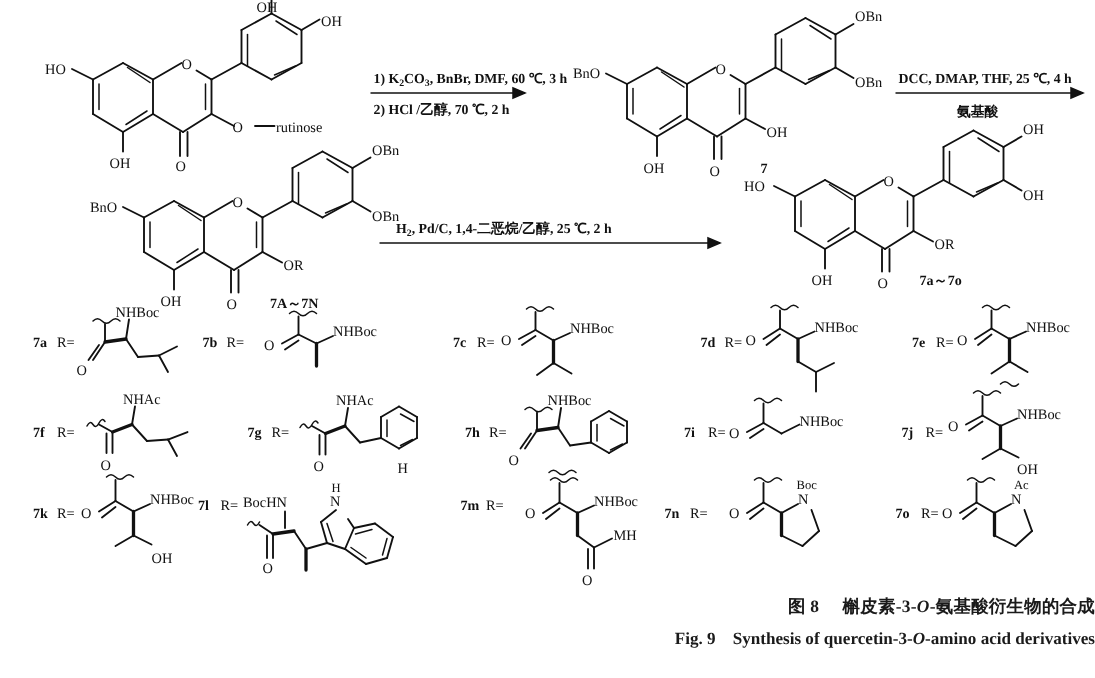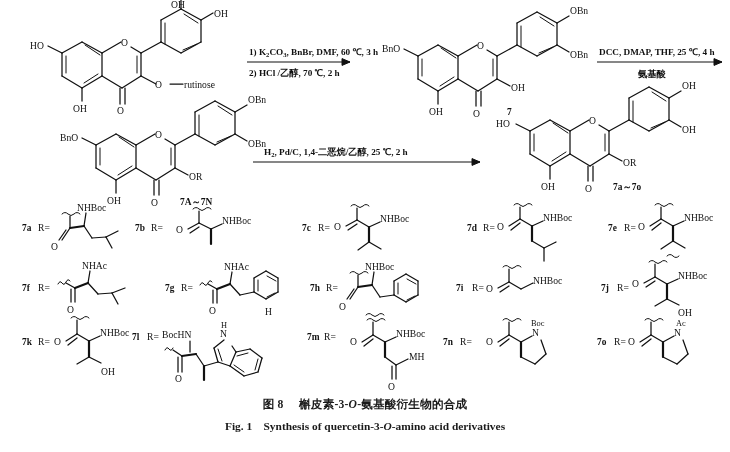--- a/index.html
+++ b/index.html
@@ -14,21 +14,21 @@
   .bond{stroke:#111;stroke-width:1.25;fill:none;stroke-linecap:round;}
   .bond-thin{stroke:#111;stroke-width:1;fill:none;stroke-linecap:round;}
   .bond-bold{stroke:#111;stroke-width:2.2;fill:none;stroke-linecap:round;}
   .arrowline{stroke:#111;stroke-width:1.1;fill:none;}
   .atomtxt{font-family:"Liberation Serif", serif;font-size:9.6px;fill:#111;}
   .atomtxt-sm{font-family:"Liberation Serif", serif;font-size:8.4px;fill:#111;}
   .labelbold{font-family:"Liberation Serif", serif;font-size:9.4px;fill:#111;font-weight:bold;}
   .cond{font-family:"Liberation Serif", serif;font-size:9.2px;fill:#111;font-weight:bold;}
   .condsub{font-size:6.6px;}
   .rlabel{font-family:"Liberation Serif", serif;font-size:9.6px;fill:#111;}
-  .caption{position:absolute;left:0;width:730px;text-align:center;}
+  .caption{position:absolute;left:0;width:730px;text-align:right;}
   #cap-cn{top:397px;font-size:11.6px;font-weight:bold;letter-spacing:.2px;}
   #cap-en{top:420px;font-size:11.4px;font-weight:bold;}
   .ital{font-style:italic;}
 </style>
 </head>
 <body>
 
 <div class="scheme">
 <svg width="730" height="452" viewBox="0 0 730 452" xmlns="http://www.w3.org/2000/svg">
 
@@ -528,16 +528,16 @@
 </svg>
 </div>
 
 <div class="caption" id="cap-cn">
   <span>图 8</span>
   &nbsp;&nbsp;&nbsp;
   <span>槲皮素-3-<span class="ital">O</span>-氨基酸衍生物的合成</span>
 </div>
 
 <div class="caption" id="cap-en">
-  <span>Fig. 1</span>
+  <span>Fig. 9</span>
   &nbsp;&nbsp;
   <span>Synthesis of quercetin-3-<span class="ital">O</span>-amino acid derivatives</span>
 </div>
 
 </body></html>

